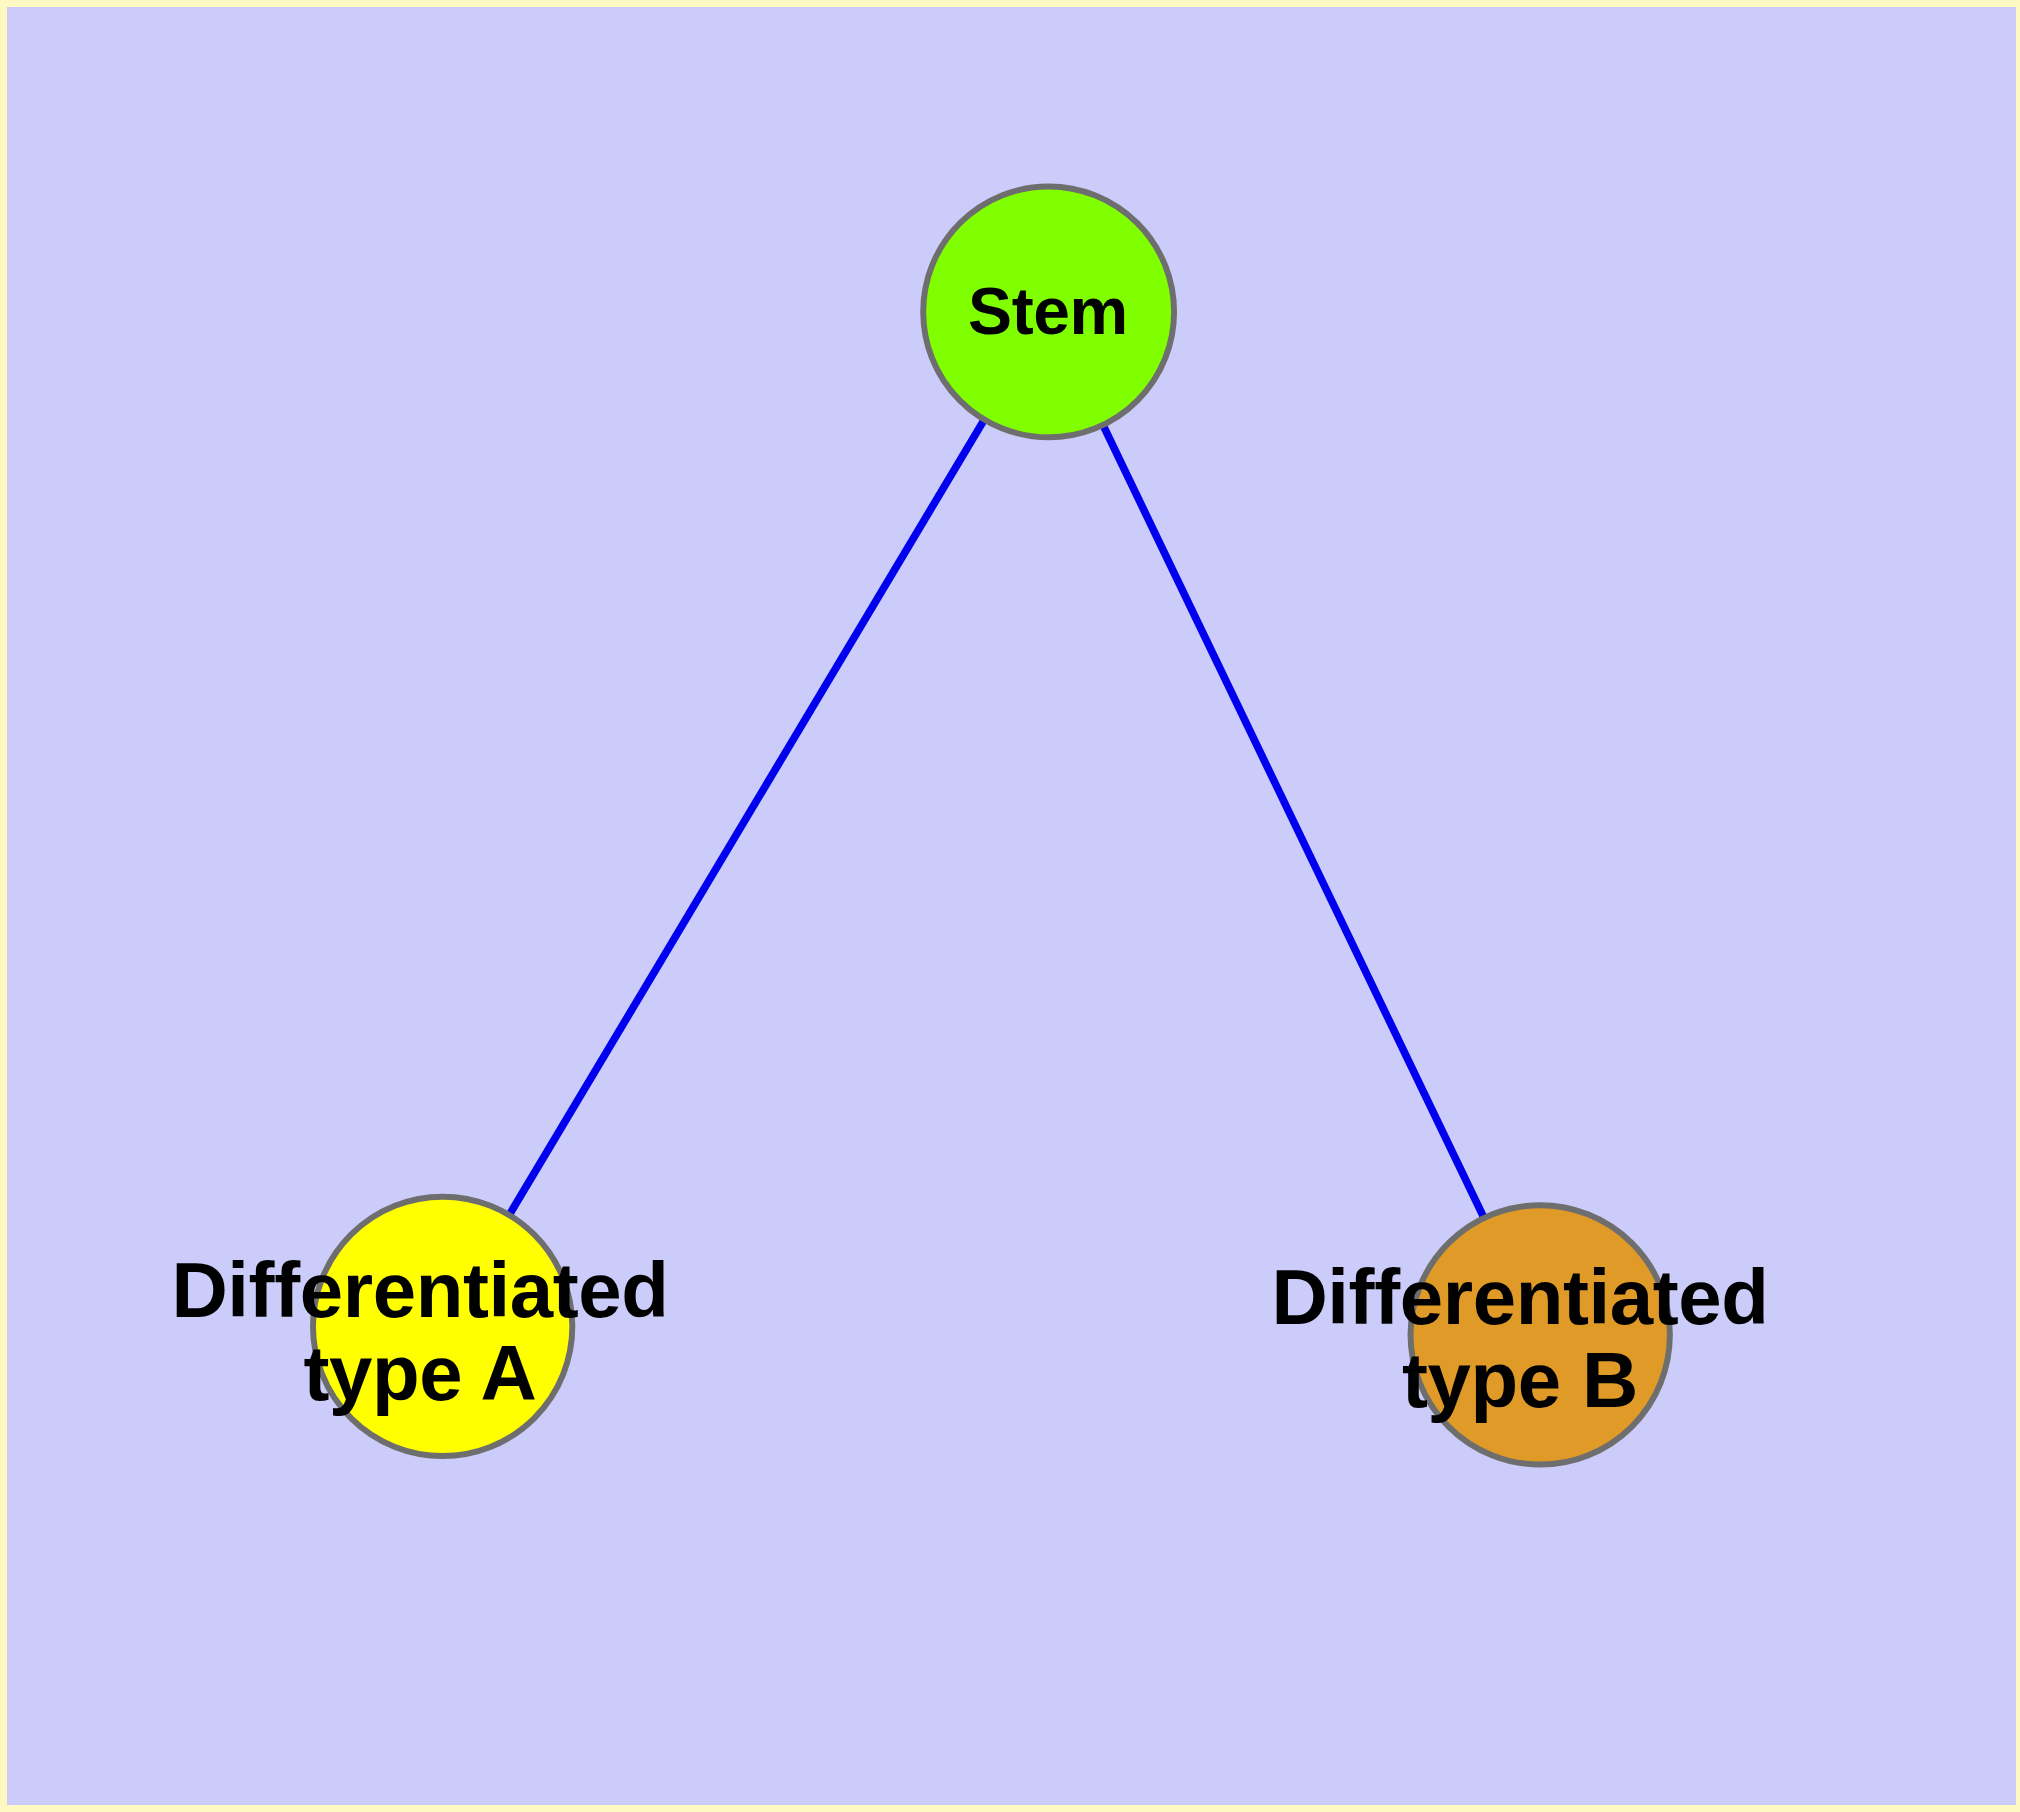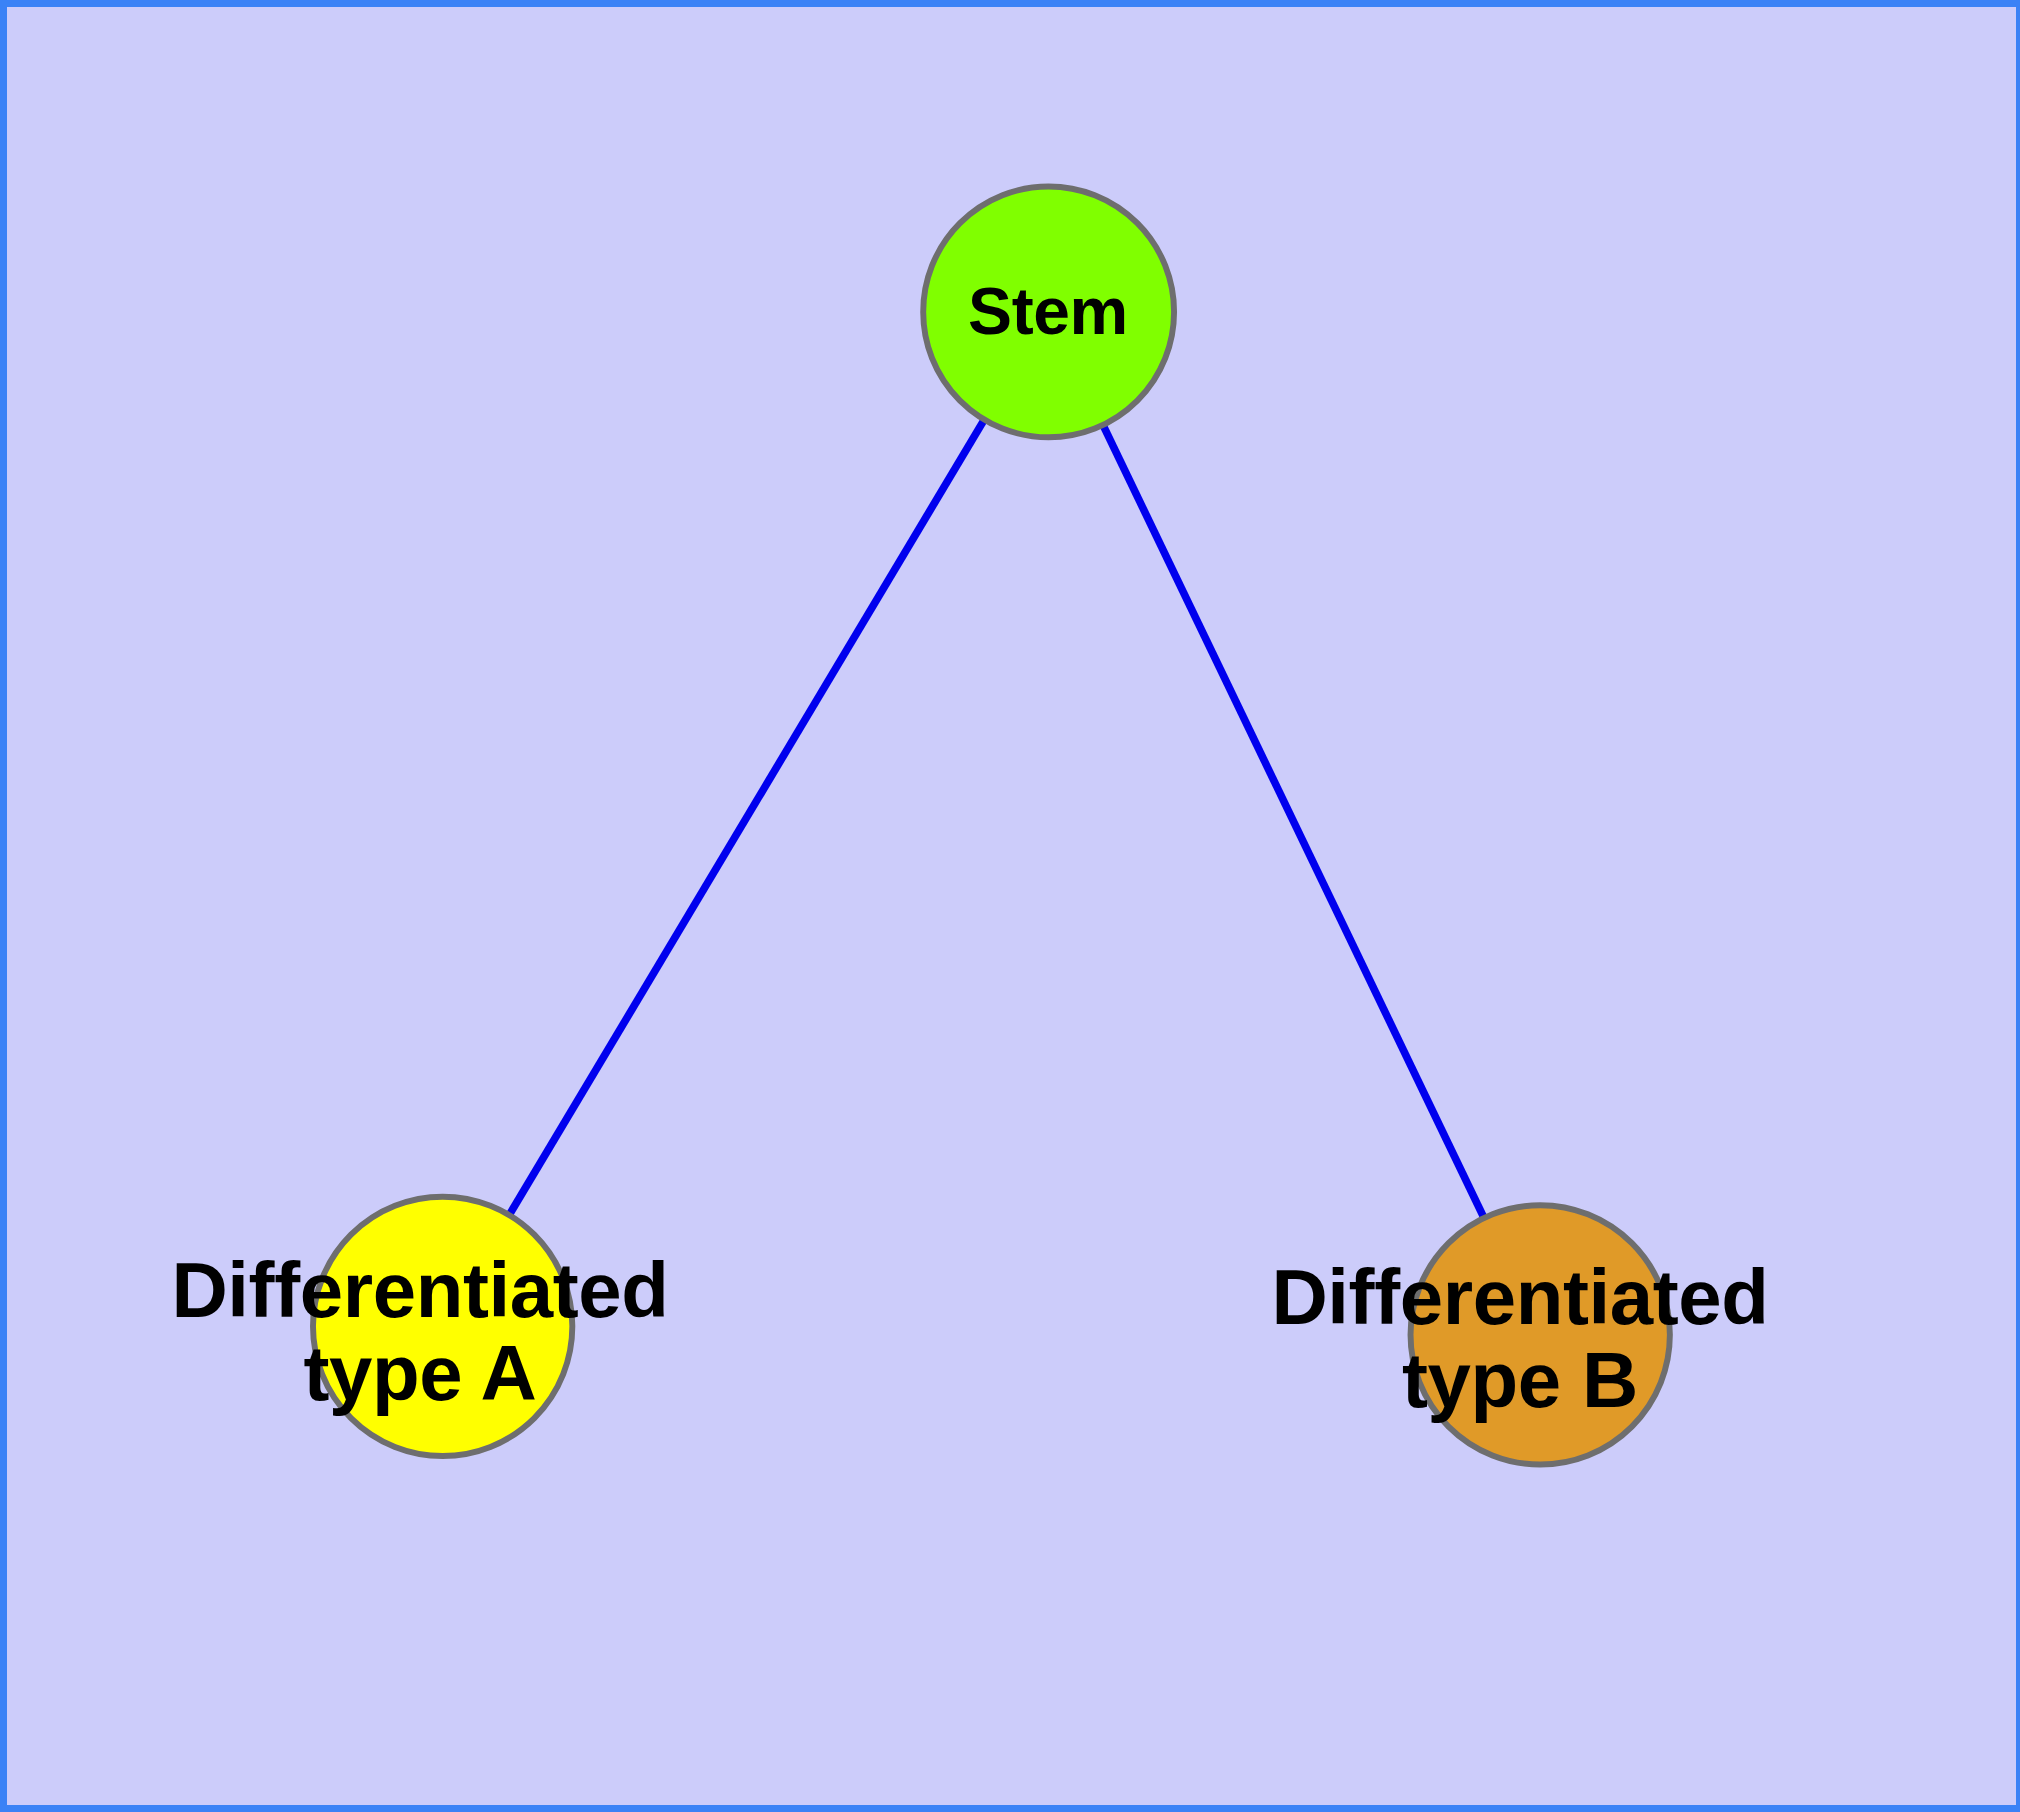--- a/index.html
+++ b/index.html
@@ -69,21 +69,21 @@
     font-size: 78px;
     left: 1520px;
     top: 1339px;
     transform: translate(-50%, -50%);
     width: 644px;
   }
 </style>
 </head>
 <body>
 
-<div id="canvas" style="width: 2021px; height: 1812px; background: #3b82f6;">
+<div id="canvas" style="width: 2021px; height: 1812px; background: #fef9c3;">
 
   <div id="plot-background" style="background: rgb(204, 204, 250);"></div>
 
   <svg id="graph-svg" viewBox="0 0 2384 2138" xmlns="http://www.w3.org/2000/svg">
 
     <g>
       <line class="edge-line" x1="1237" y1="368" x2="522" y2="1565" stroke="#0000ee" stroke-width="9"></line>
       <line class="edge-line" x1="1237" y1="368" x2="1817" y2="1575" stroke="#0000ee" stroke-width="9"></line>
     </g>
 

